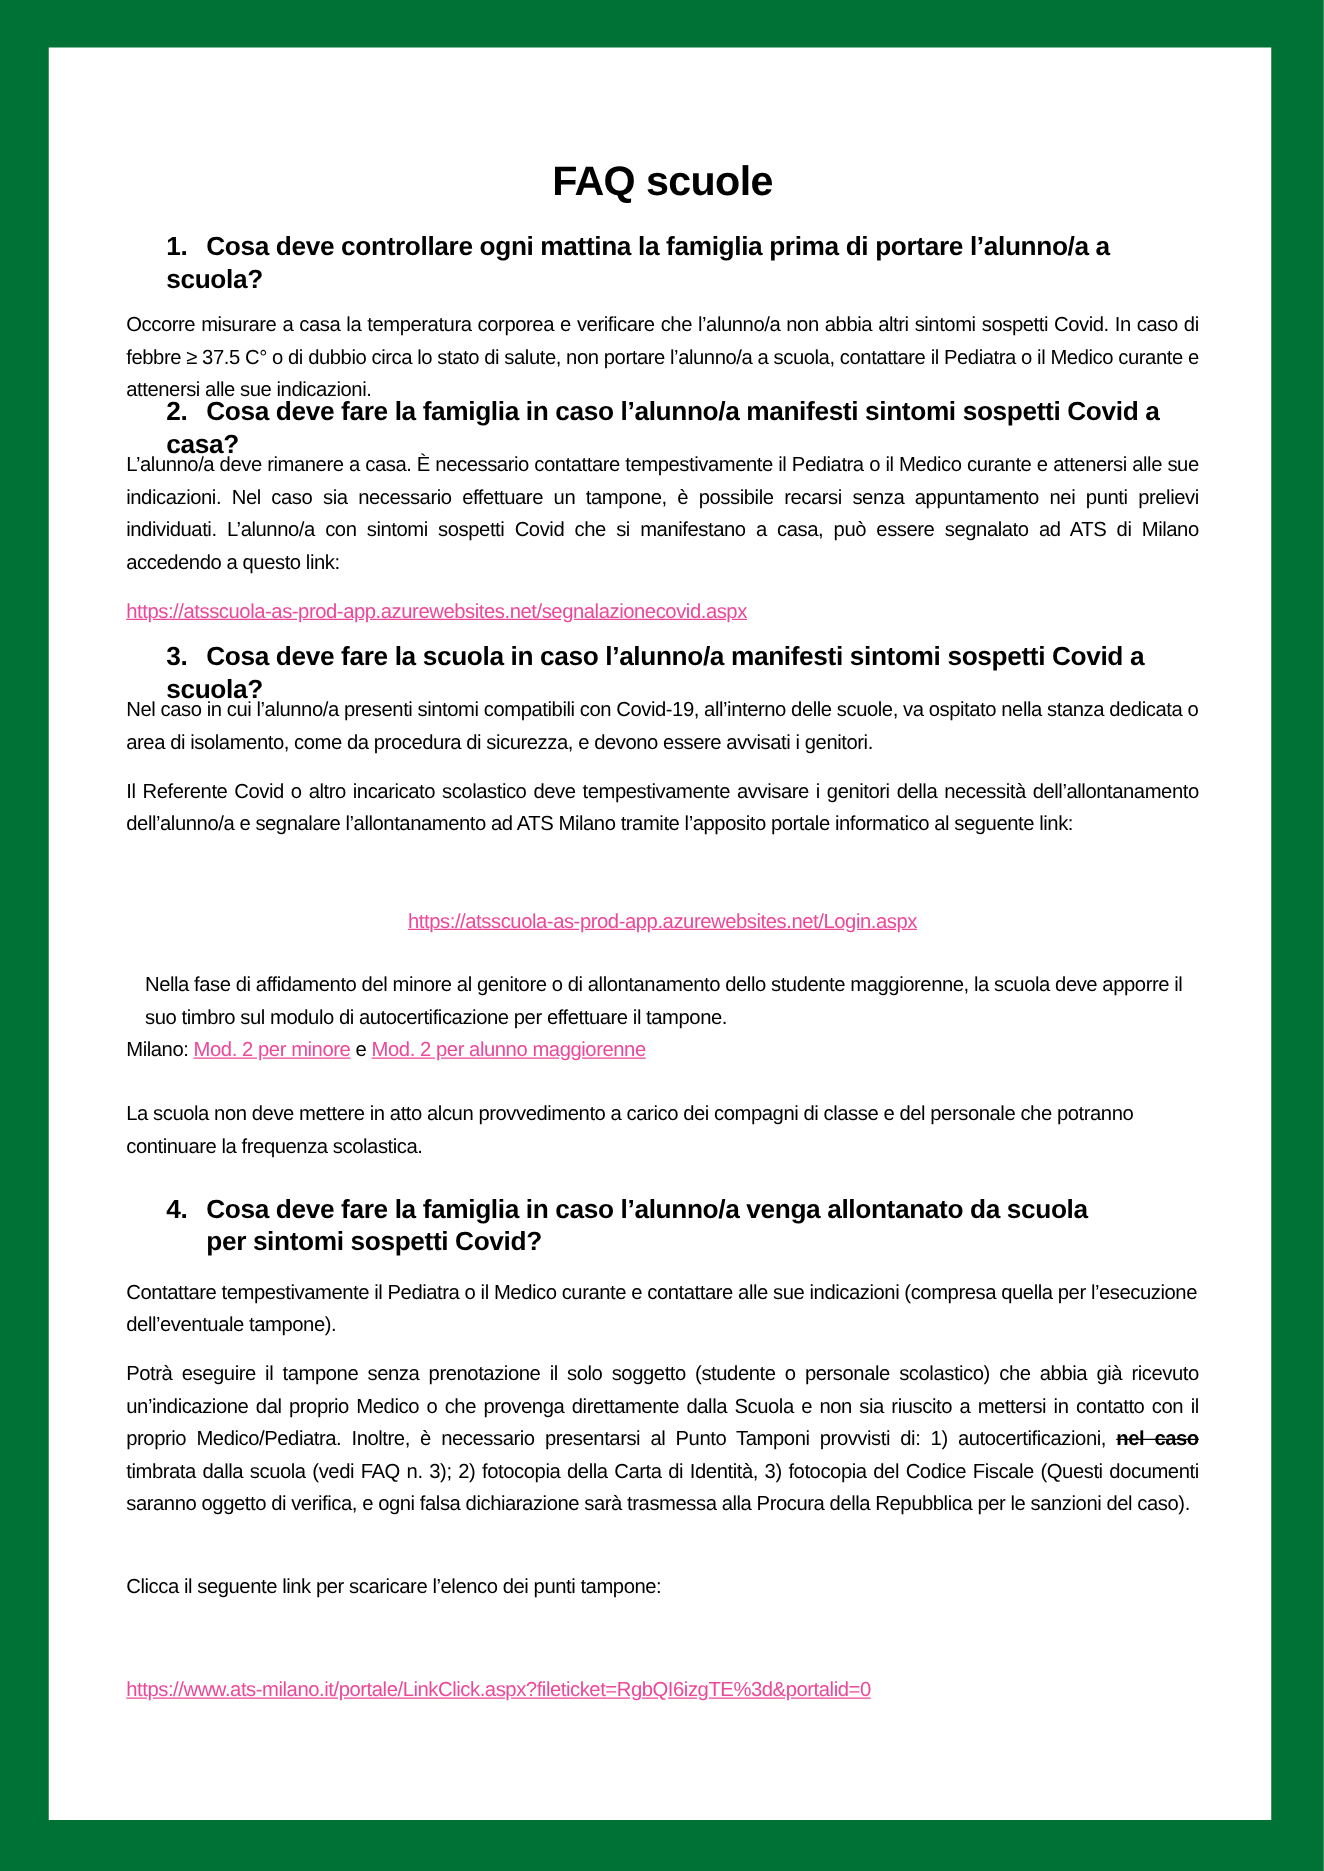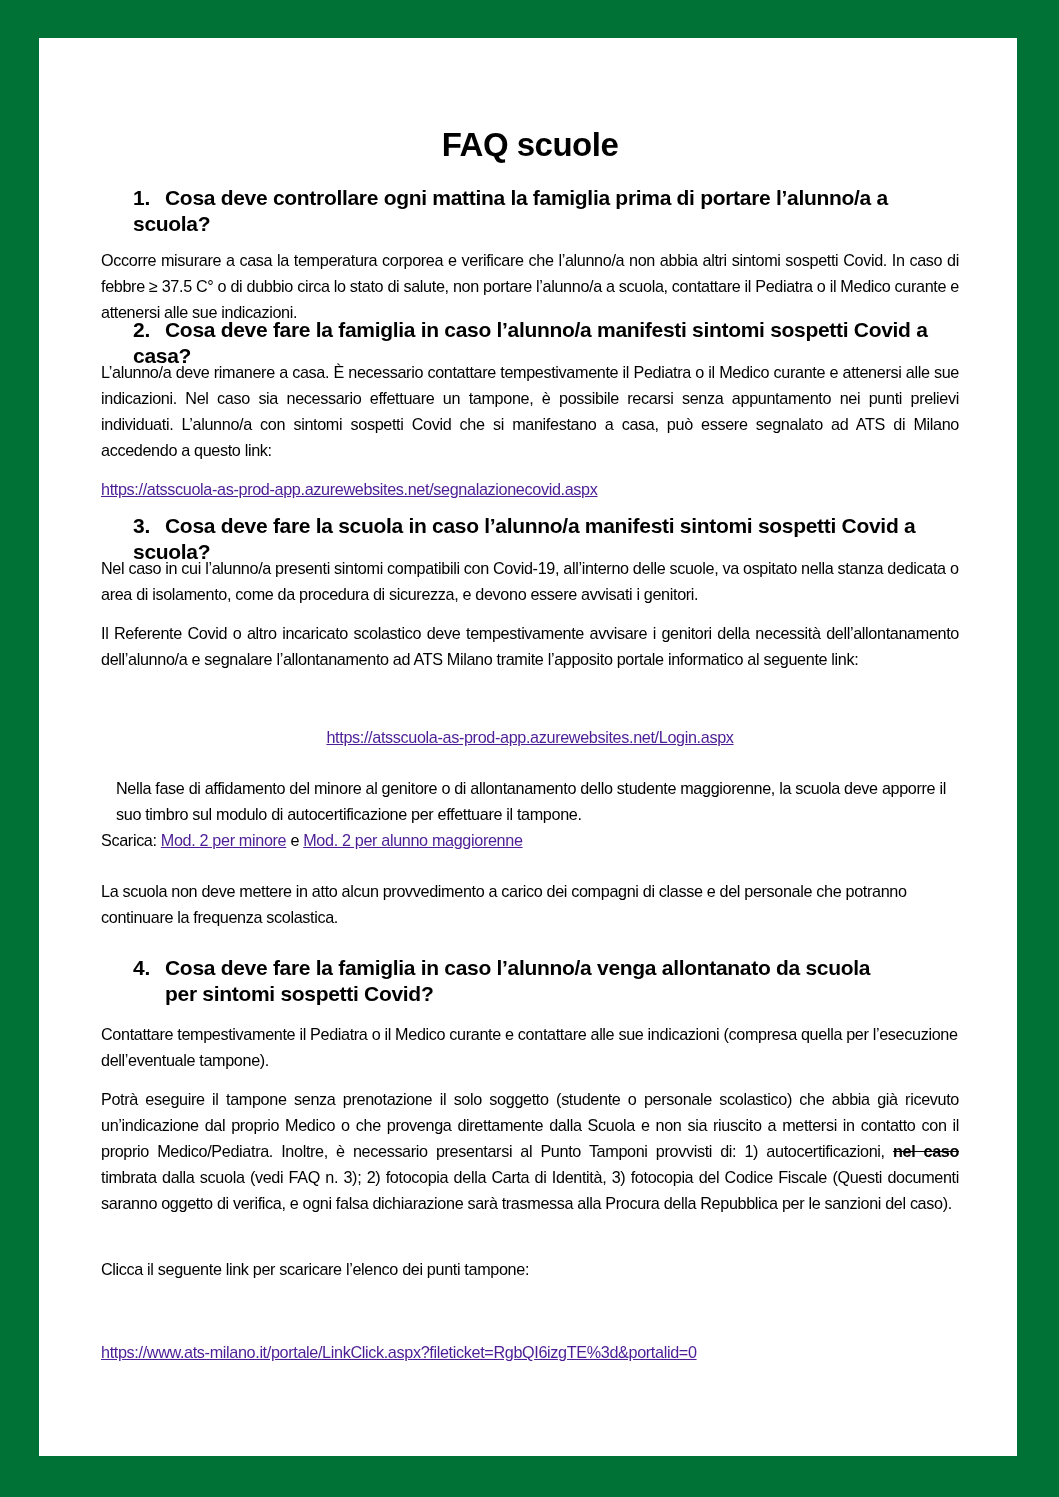--- a/index.html
+++ b/index.html
@@ -45,21 +45,21 @@
     .p {
       position: absolute;
       left: 0; width: 858px;
       font-size: 16.2px;
       line-height: 26px;
       text-align: justify;
       letter-spacing: -0.35px;
     }
     .p.left { text-align: left; }
     a.link {
-      color: #4c1d95;
+      color: #ec4899;
       text-decoration: underline;
     }
     .strike { text-decoration: line-through; font-weight: bold; }
   </style>
 </head>
 <body>
 
 <div class="page">
   <div class="content">
 
@@ -81,21 +81,21 @@
     <div class="q" style="top:475px;">
       <span class="num">3.</span><span class="qtext">Cosa deve fare la scuola in caso l’alunno/a manifesti sintomi sospetti Covid a scuola?</span>
     </div>
     <div class="p left" style="top:517px;">Nel caso in cui l’alunno/a presenti sintomi compatibili con Covid-19, all’interno delle scuole, va ospitato nella stanza dedicata o area di isolamento, come da procedura di sicurezza, e devono essere avvisati i genitori.</div>
     <div class="p" style="top:582px;">Il Referente Covid o altro incaricato scolastico deve tempestivamente avvisare i genitori della necessità dell’allontanamento dell’alunno/a e segnalare l’allontanamento ad ATS Milano tramite l’apposito portale informatico al seguente link:</div>
     <div class="p left" style="top:686px;text-align:center;">
       <a class="link">https://atsscuola-as-prod-app.azurewebsites.net/Login.aspx</a>
     </div>
     <div class="p left" style="top:737px;margin-left:15px;">Nella fase di affidamento del minore al genitore o di allontanamento dello studente maggiorenne, la scuola deve apporre il suo timbro sul modulo di autocertificazione per effettuare il tampone.</div>
     <div class="p left" style="top:789px;">
-      <span>Scarica: </span><a class="link">Mod. 2 per minore</a><span> e </span><a class="link">Mod. 2 per alunno maggiorenne</a>
+      <span>Milano: </span><a class="link">Mod. 2 per minore</a><span> e </span><a class="link">Mod. 2 per alunno maggiorenne</a>
     </div>
     <div class="p left" style="top:840px;">La scuola non deve mettere in atto alcun provvedimento a carico dei compagni di classe e del personale che potranno continuare la frequenza scolastica.</div>
 
     <div class="q wrap" style="top:917px;">
       <span class="num">4.</span><span class="qtext">Cosa deve fare la famiglia in caso l’alunno/a venga allontanato da scuola per sintomi sospetti Covid?</span>
     </div>
     <div class="p left" style="top:983px;">Contattare tempestivamente il Pediatra o il Medico curante e contattare alle sue indicazioni (compresa quella per l’esecuzione dell’eventuale tampone).</div>
     <div class="p" style="top:1048px;">
       <span>Potrà eseguire il tampone senza prenotazione il solo soggetto (studente o personale scolastico) che abbia già ricevuto un’indicazione dal proprio Medico o che provenga direttamente dalla Scuola e non sia riuscito a mettersi in contatto con il proprio Medico/Pediatra. Inoltre, è necessario presentarsi al Punto Tamponi provvisti di: 1) autocertificazioni, </span><span class="strike">nel caso</span><span> timbrata dalla scuola (vedi FAQ n. 3); 2) fotocopia della Carta di Identità, 3) fotocopia del Codice Fiscale (Questi documenti saranno oggetto di verifica, e ogni falsa dichiarazione sarà trasmessa alla Procura della Repubblica per le sanzioni del caso).</span>
     </div>

